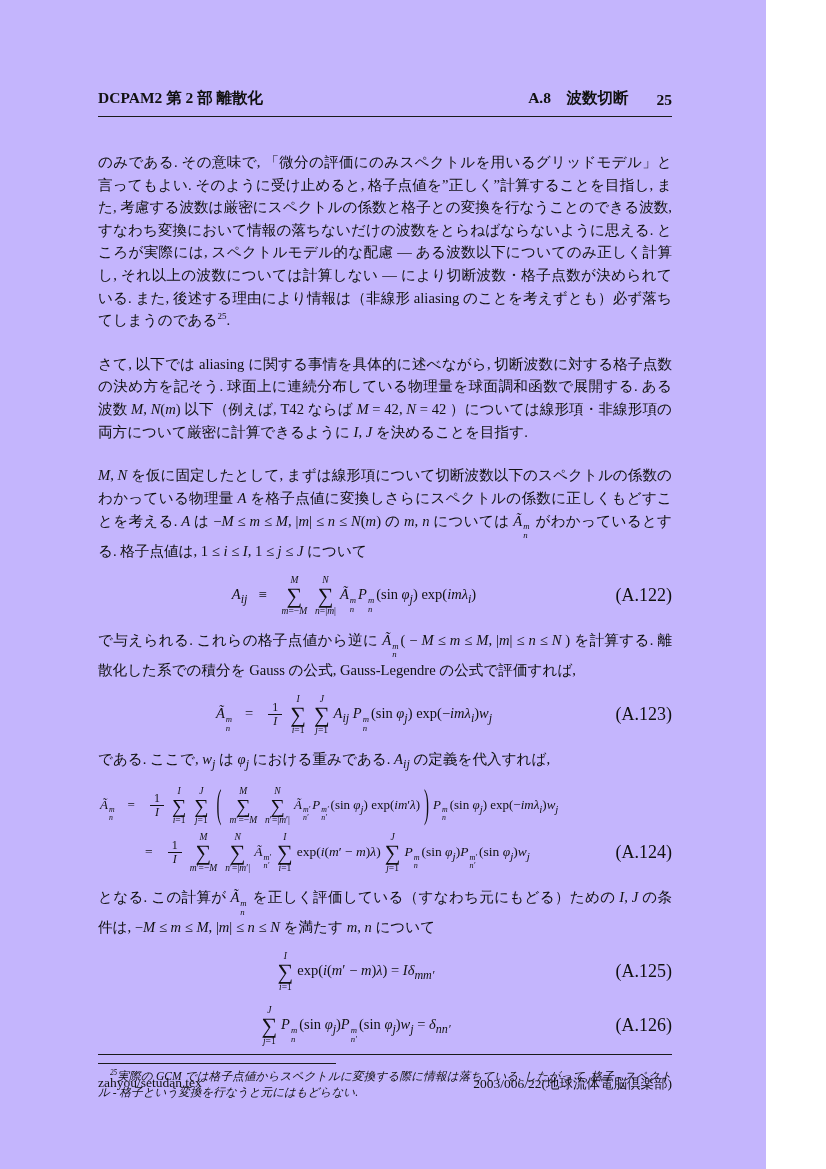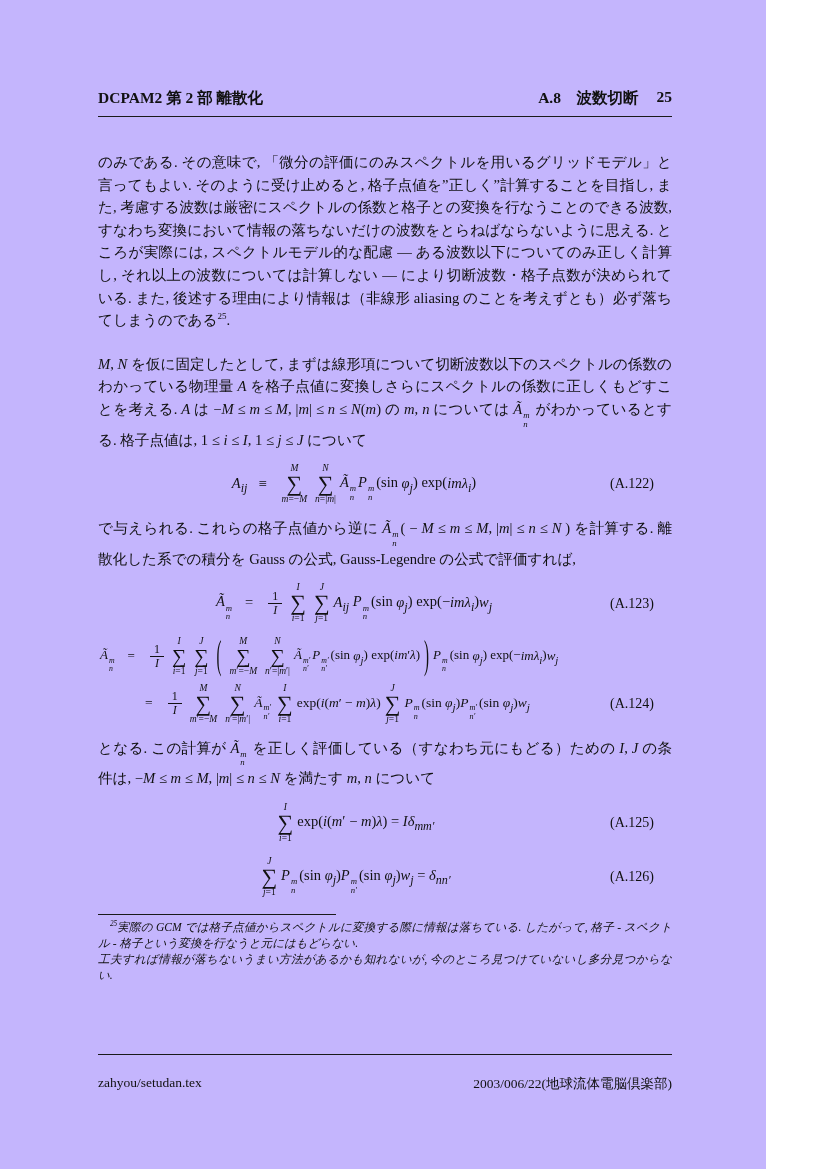--- a/index.html
+++ b/index.html
@@ -11,33 +11,33 @@
     box-sizing:border-box;
     padding:88px 94px 0 98px;
     overflow:hidden;
   }
   
   .hdr{
     display:flex;justify-content:space-between;align-items:baseline;
     font-weight:bold;font-size:15.5px;
     border-bottom:1.5px solid #1a1a1a;padding-bottom:7px;
   }
-  .hdr .hright{display:flex;gap:18px;align-items:flex-start;}
+  .hdr .hright{display:flex;gap:28px;align-items:flex-end;}
   .hdr .pgnum{font-size:15.5px;}
   
   .body{margin-top:34px;font-size:14.6px;line-height:1.55;text-align:justify;}
   .para{margin:0 0 21px 0;}
   .para i{font-family:"Liberation Serif","DejaVu Serif",serif;}
   sup{font-size:0.62em;}
   
   .eq{display:flex;align-items:center;margin:12px 0;}
   .eq .eb{flex:1;text-align:center;font-size:14.5px;white-space:nowrap;}
   .eq .eb.left1{text-align:left;padding-left:2px;font-size:13px;}
   .eq .eb.left2{text-align:left;padding-left:36px;font-size:13.5px;}
-  .eq .et{width:62px;text-align:left;font-size:14px;white-space:nowrap;}
+  .eq .et{width:62px;text-align:right;font-size:18px;white-space:nowrap;}
   
   .rel{display:inline-block;margin:0 11px;}
   .sum{display:inline-flex;flex-direction:column;align-items:center;
        vertical-align:middle;line-height:1;margin:0 4px;text-align:center;}
   .sum .lim{font-size:9.5px;line-height:1.15;white-space:nowrap;}
   .sum .sg{font-size:22px;line-height:0.92;}
   .eb.left1 .sum .sg{font-size:20px;}
   .frac{display:inline-flex;flex-direction:column;align-items:center;
         vertical-align:middle;margin:0 4px;line-height:1.1;}
   .frac .fn{font-size:12px;border-bottom:1px solid #111;padding:0 4px;}
@@ -71,20 +71,21 @@
     <span class="hright">
       <span>A.8　波数切断</span>
       <span class="pgnum">25</span>
     </span>
   </div>
 
   <div class="body">
 
     <p class="para">のみである. その意味で, 「微分の評価にのみスペクトルを用いるグリッドモデル」と言ってもよい. そのように受け止めると, 格子点値を”正しく”計算することを目指し, また, 考慮する波数は厳密にスペクトルの係数と格子との変換を行なうことのできる波数, すなわち変換において情報の落ちないだけの波数をとらねばならないように思える. ところが実際には, スペクトルモデル的な配慮 — ある波数以下についてのみ正しく計算し, それ以上の波数については計算しない — により切断波数・格子点数が決められている. また, 後述する理由により情報は（非線形 aliasing のことを考えずとも）必ず落ちてしまうのである<sup>25</sup>.</p>
 
+    <p class="para">さて, 以下では aliasing に関する事情を具体的に述べながら, 切断波数に対する格子点数の決め方を記そう. 球面上に連続分布している物理量を球面調和函数で展開する. ある波数 <i>M</i>, <i>N</i>(<i>m</i>) 以下（例えば, T42 ならば <i>M</i> = 42, <i>N</i> = 42 ）については線形項・非線形項の両方について厳密に計算できるように <i>I</i>, <i>J</i> を決めることを目指す.</p>
 
     <p class="para" style="margin-bottom:8px;"><i>M</i>, <i>N</i> を仮に固定したとして, まずは線形項について切断波数以下のスペクトルの係数のわかっている物理量 <i>A</i> を格子点値に変換しさらにスペクトルの係数に正しくもどすことを考える. <i>A</i> は −<i>M</i> ≤ <i>m</i> ≤ <i>M</i>, |<i>m</i>| ≤ <i>n</i> ≤ <i>N</i>(<i>m</i>) の <i>m</i>, <i>n</i> については <i>Ã</i><span class="ss">
           <span>m</span>
           <span>n</span>
         </span> がわかっているとする. 格子点値は, 1 ≤ <i>i</i> ≤ <i>I</i>, 1 ≤ <i>j</i> ≤ <i>J</i> について</p>
 
     <div class="eq">
       <span class="eb"><i>A<sub>ij</sub></i><span class="rel">≡</span><span class="sum">
             <span class="lim"><i>M</i></span>
             <span class="sg">∑</span>
@@ -123,20 +124,21 @@
             <span class="lim"><i>J</i></span>
             <span class="sg">∑</span>
             <span class="lim"><i>j</i>=1</span>
           </span><i>A<sub>ij</sub></i> <i>P</i><span class="ss">
             <span>m</span>
             <span>n</span>
           </span>(sin <i>φ<sub>j</sub></i>) exp(−<i>imλ<sub>i</sub></i>)<i>w<sub>j</sub></i></span>
       <span class="et">(A.123)</span>
     </div>
 
+    <p class="para" style="margin-bottom:4px;">である. ここで, <i>w<sub>j</sub></i> は <i>φ<sub>j</sub></i> における重みである. <i>A<sub>ij</sub></i> の定義を代入すれば,</p>
 
     <div class="eq" style="margin-bottom:6px;">
       <span class="eb left1"><i>Ã</i><span class="ss">
             <span>m</span>
             <span>n</span>
           </span><span class="rel">=</span><span class="frac">
             <span class="fn">1</span>
             <span class="fd"><i>I</i></span>
           </span><span class="sum">
             <span class="lim"><i>I</i></span>
@@ -223,21 +225,20 @@
           </span>(sin <i>φ<sub>j</sub></i>)<i>P</i><span class="ss">
             <span>m</span>
             <span>n′</span>
           </span>(sin <i>φ<sub>j</sub></i>)<i>w<sub>j</sub></i> = <i>δ<sub>nn′</sub></i></span>
       <span class="et">(A.126)</span>
     </div>
 
     <div class="fnblock">
       <div class="fnrule"></div>
       <p class="fnline indent"><sup>25</sup>実際の GCM では格子点値からスペクトルに変換する際に情報は落ちている. したがって, 格子 - スペクトル - 格子という変換を行なうと元にはもどらない.</p>
-      <p class="fnline">工夫すれば情報が落ちないうまい方法があるかも知れないが, 今のところ見つけていないし多分見つからない.</p>
     </div>
 
   </div>
 
   <div class="ftr">
     <span>zahyou/setudan.tex</span>
     <span>2003/006/22(地球流体電脳倶楽部)</span>
   </div>
 
 </div>

